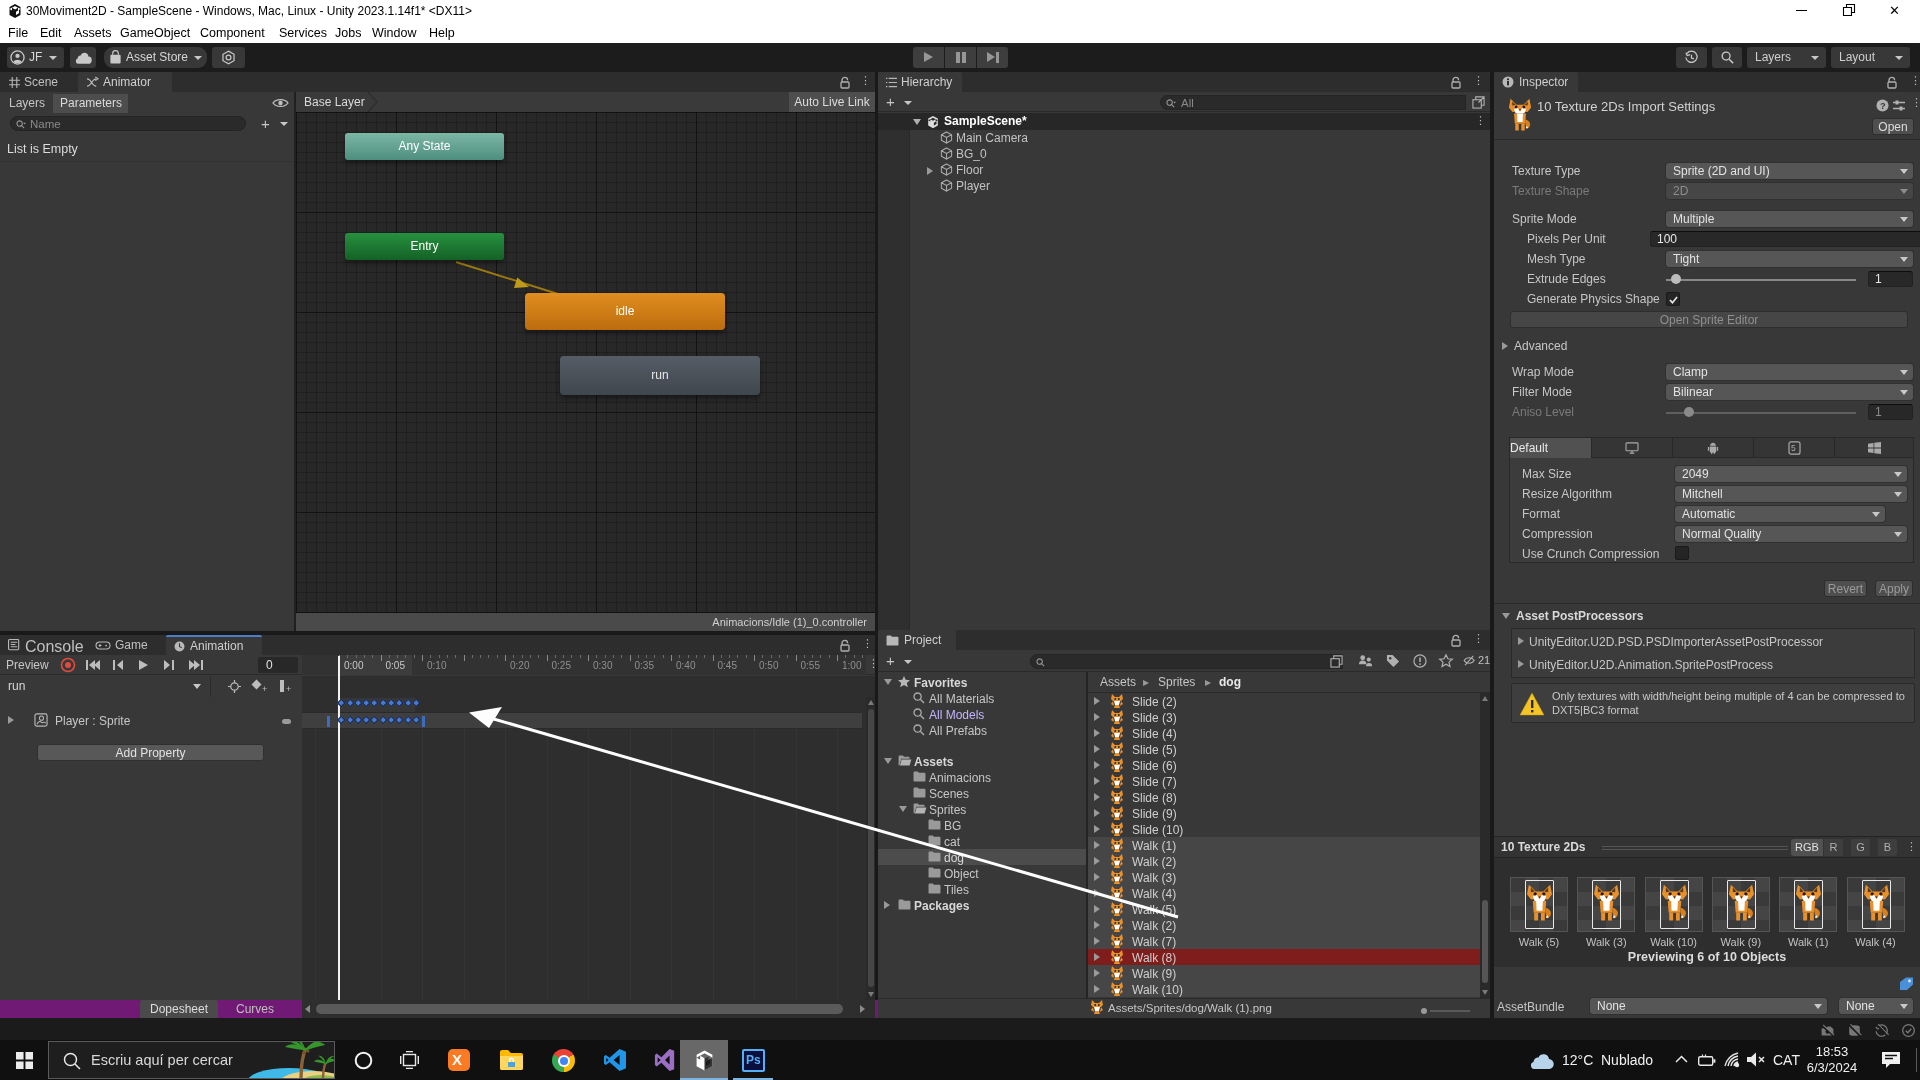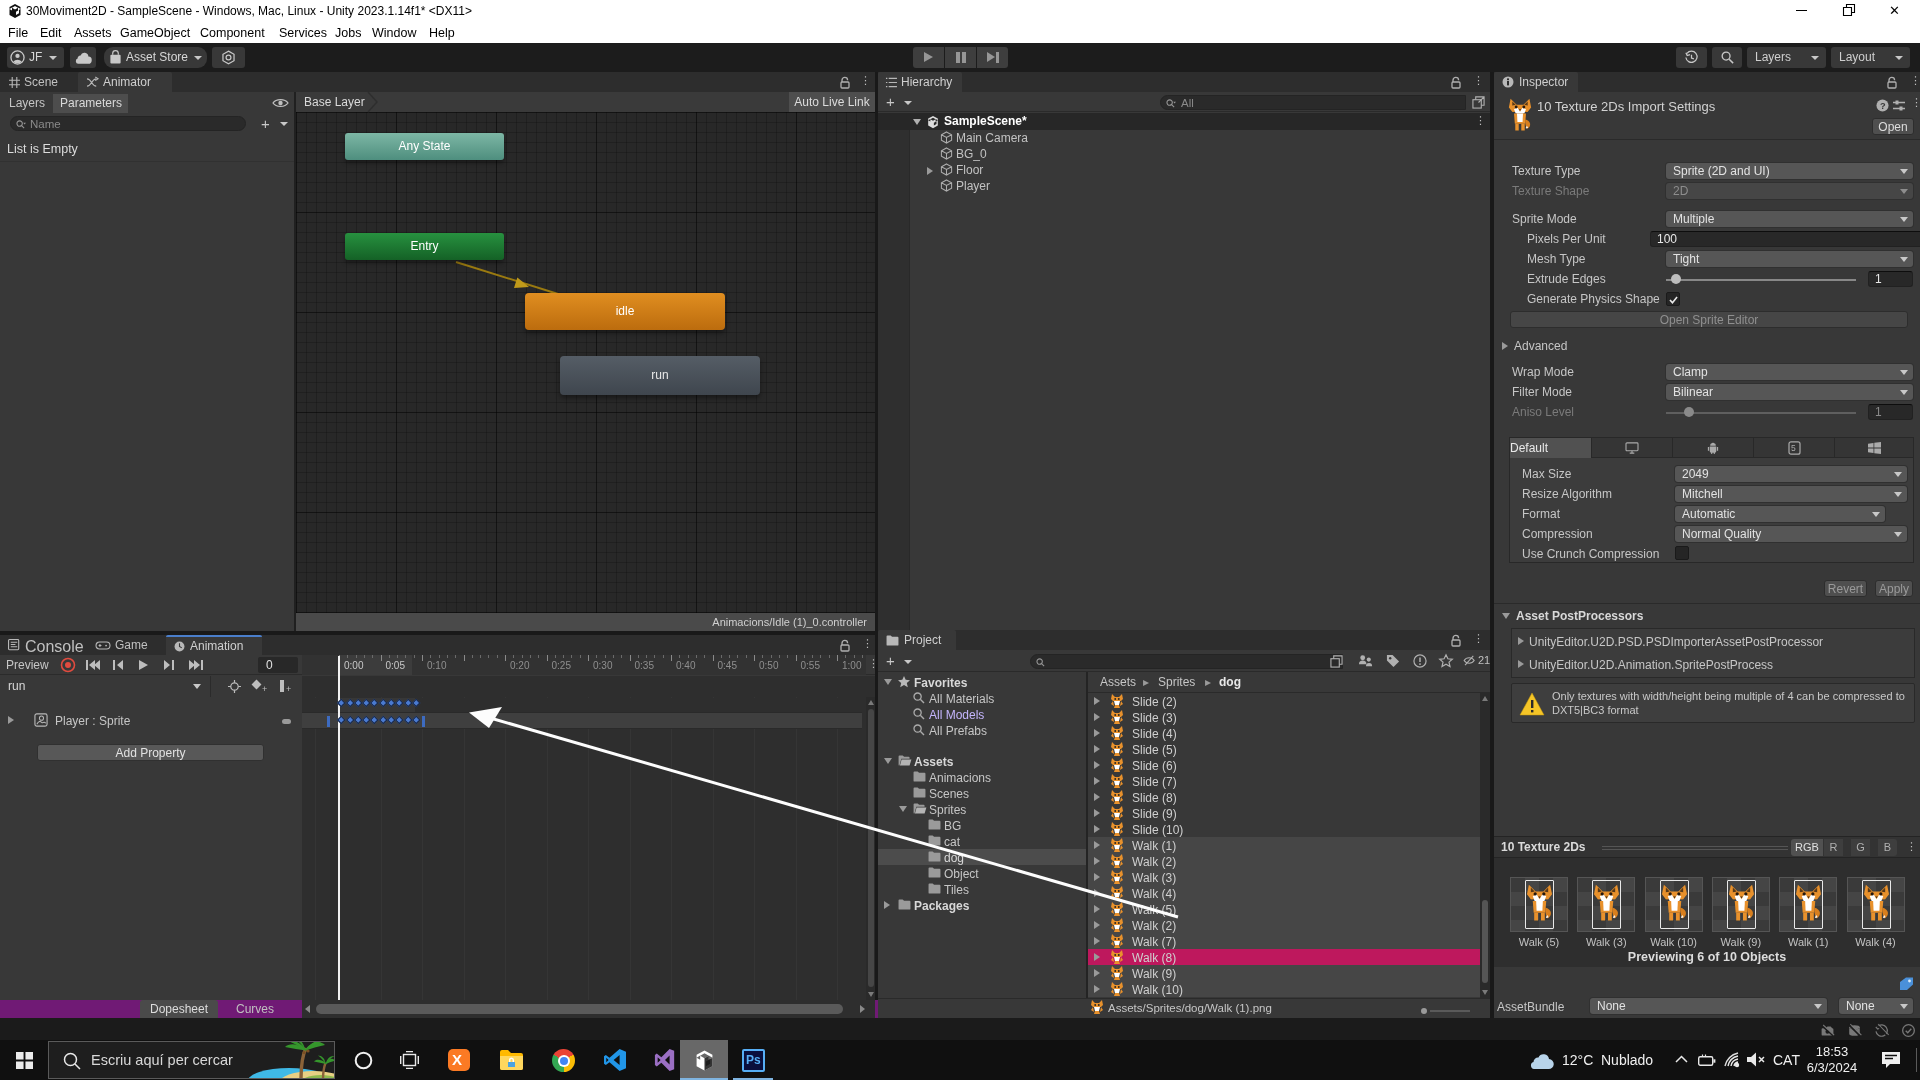--- a/index.html
+++ b/index.html
@@ -796,21 +796,21 @@
         <div class="a" style="left:6px;top:4px;border-left:6px solid #9a9a9a;border-top:4.5px solid transparent;border-bottom:4.5px solid transparent"></div>
         <svg class="a" style="left:22px;top:1px" width="14" height="14" viewBox="0 0 14 14">
           <path fill="#e8912c" d="M2 0 L5 3 H9 L12 0 L13 5 L11 7 H3 L1 5 Z"></path>
           <path fill="#fff" d="M4 7 H10 L9 11 H5 Z"></path>
           <path fill="#e8912c" d="M5 11 H9 L10 14 H4 Z M3 7 L1 10 L4 12 Z M11 7 L13 10 L10 12 Z"></path>
           <circle cx="5.2" cy="5" r="0.9" fill="#222"></circle>
           <circle cx="8.8" cy="5" r="0.9" fill="#222"></circle>
         </svg>
         <span class="a" style="left:44px;top:1px">Walk (7)</span>
       </div>
-<div class="row16" style="left:0;top:256px;width:392px;background:#be185d;color:#cfcfcf">
+<div class="row16" style="left:0;top:256px;width:392px;background:#7f1d1d;color:#cfcfcf">
         <div class="a" style="left:6px;top:4px;border-left:6px solid #9a9a9a;border-top:4.5px solid transparent;border-bottom:4.5px solid transparent"></div>
         <svg class="a" style="left:22px;top:1px" width="14" height="14" viewBox="0 0 14 14">
           <path fill="#e8912c" d="M2 0 L5 3 H9 L12 0 L13 5 L11 7 H3 L1 5 Z"></path>
           <path fill="#fff" d="M4 7 H10 L9 11 H5 Z"></path>
           <path fill="#e8912c" d="M5 11 H9 L10 14 H4 Z M3 7 L1 10 L4 12 Z M11 7 L13 10 L10 12 Z"></path>
           <circle cx="5.2" cy="5" r="0.9" fill="#222"></circle>
           <circle cx="8.8" cy="5" r="0.9" fill="#222"></circle>
         </svg>
         <span class="a" style="left:44px;top:1px">Walk (8)</span>
       </div>

